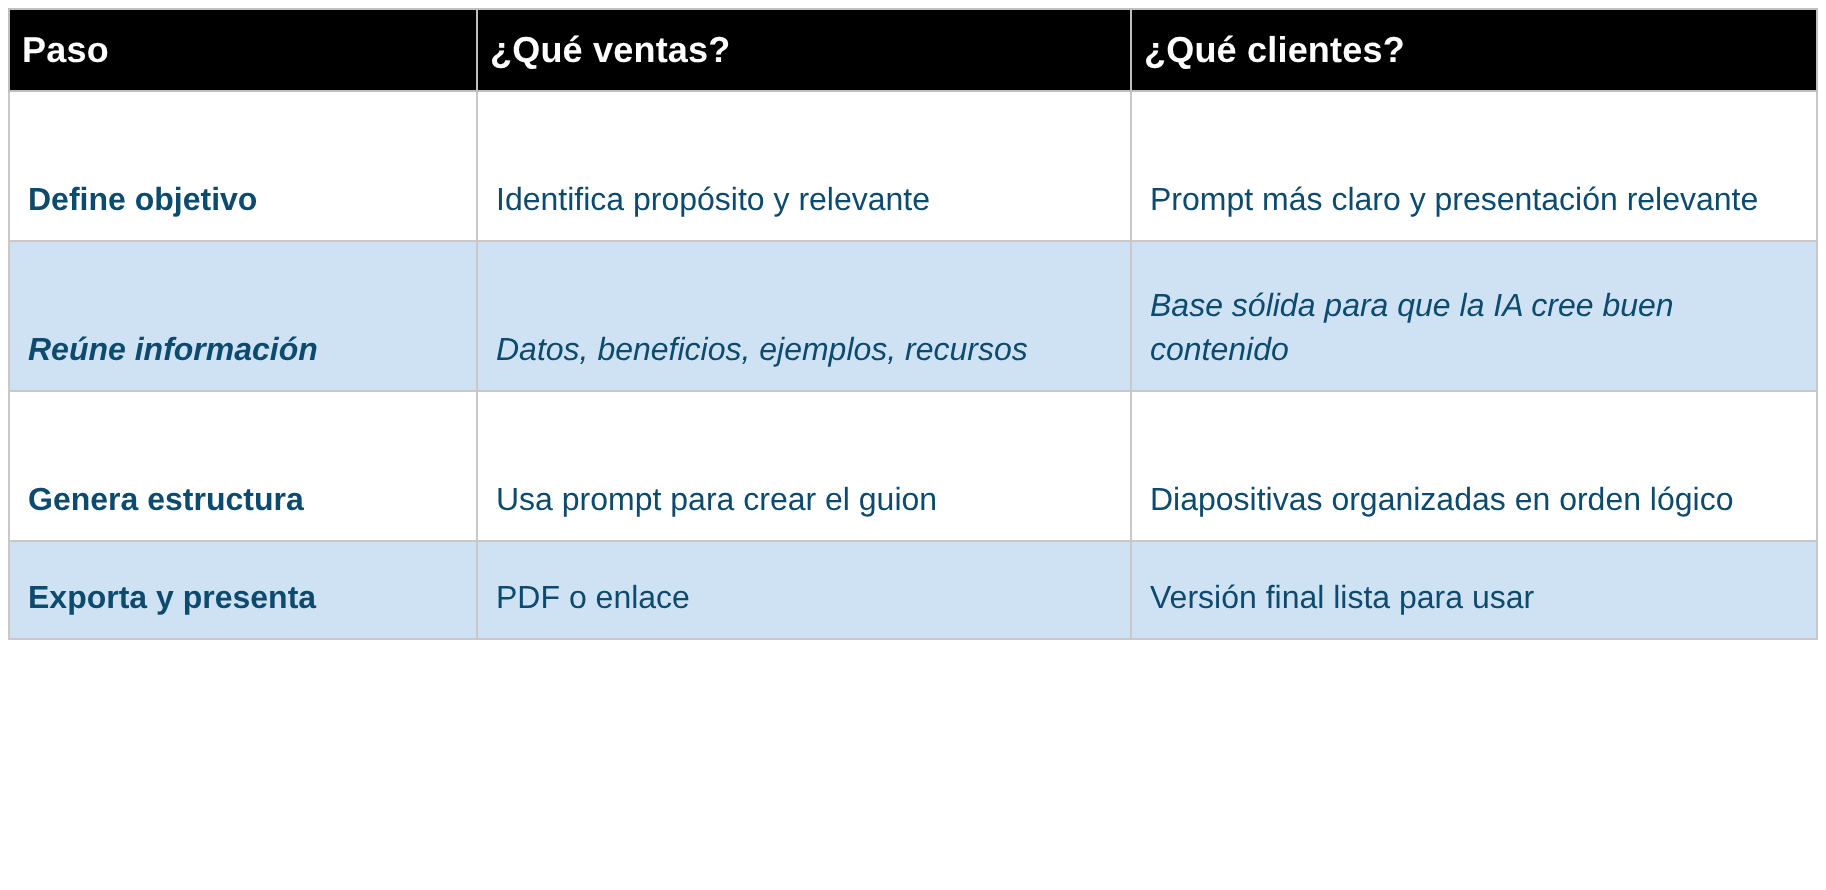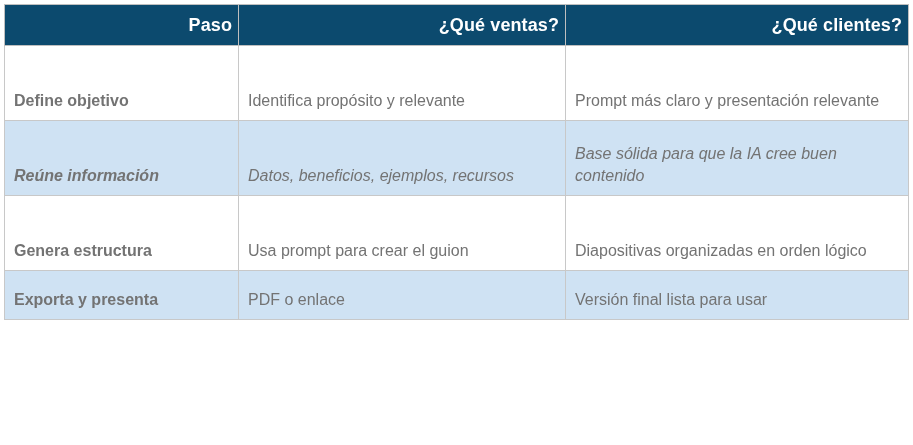--- a/index.html
+++ b/index.html
@@ -27,39 +27,39 @@
     width: 904px;
     border-collapse: collapse;
     table-layout: fixed;
     background: #ffffff;
   }
   table.steps-table col.c1 { width: 234px; }
   table.steps-table col.c2 { width: 327px; }
   table.steps-table col.c3 { width: 343px; }
 
   thead th {
-    background: #0c4a6e;
+    background: #000000;
     color: #ffffff;
     font-weight: bold;
     font-size: 18px;
-    text-align: right;
+    text-align: left;
     vertical-align: middle;
     height: 40px;
     padding: 0 6px;
     border: 1px solid #bfbfbf;
     letter-spacing: 0.1px;
   }
 
   tbody td {
     border: 1px solid #c8c8c8;
     vertical-align: bottom;
     padding: 5px 9px 7px 9px;
     font-size: 16px;
     line-height: 1.42;
-    color: #737373;
+    color: #0c4a6e;
     background: #ffffff;
   }
   tbody tr.alt td {
     background: #cfe2f3;
   }
   tbody td.step-cell {
     font-weight: bold;
     font-size: 16px;
   }
   tbody tr.r1 td { height: 62px; }

